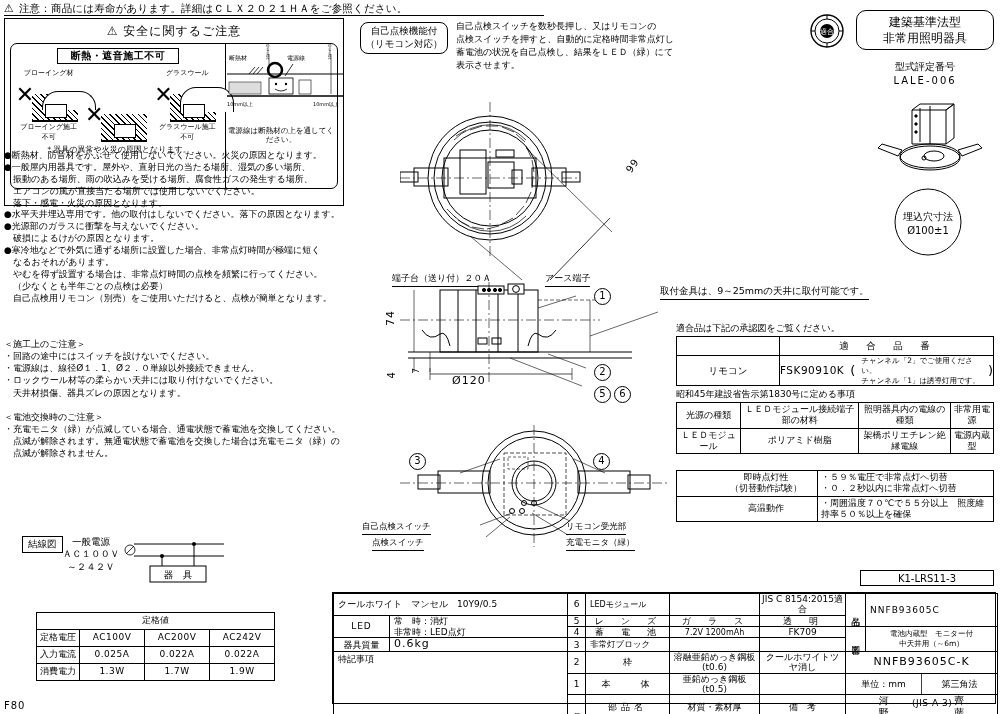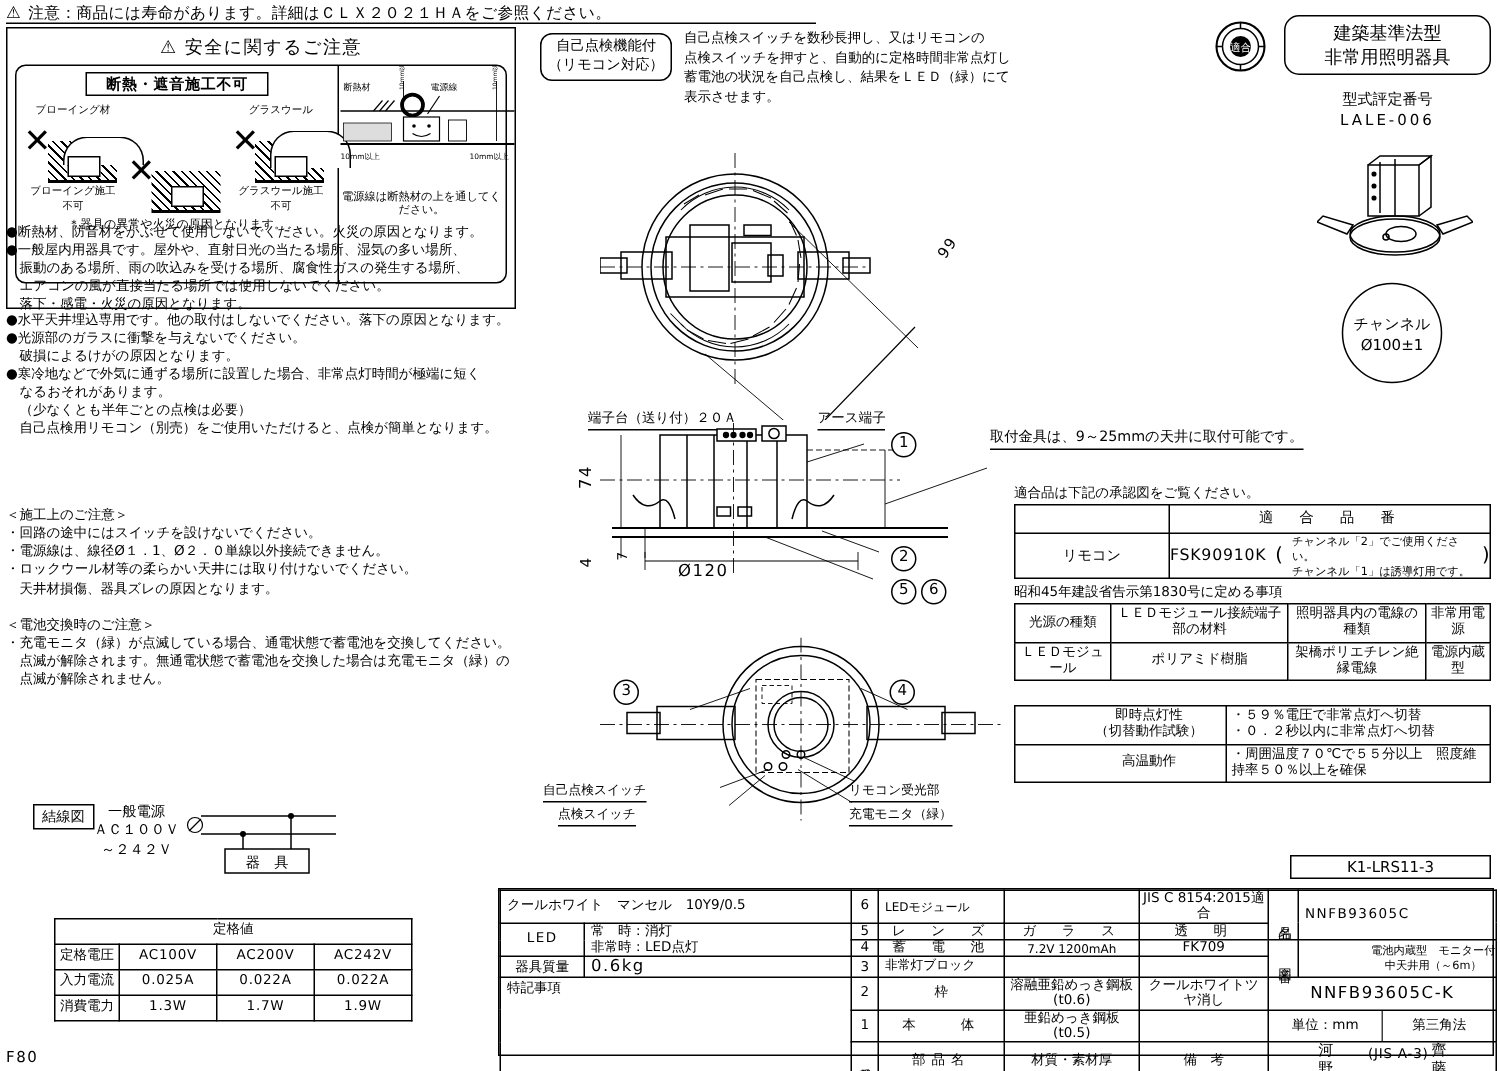--- a/index.html
+++ b/index.html
@@ -185,20 +185,21 @@
     <div>●断熱材、防音材をかぶせて使用しないでください。火災の原因となります。</div>
     <div>●一般屋内用器具です。屋外や、直射日光の当たる場所、湿気の多い場所、</div>
     <div class="ind">振動のある場所、雨の吹込みを受ける場所、腐食性ガスの発生する場所、</div>
     <div class="ind">エアコンの風が直接当たる場所では使用しないでください。</div>
     <div class="ind">落下・感電・火災の原因となります。</div>
     <div>●水平天井埋込専用です。他の取付はしないでください。落下の原因となります。</div>
     <div>●光源部のガラスに衝撃を与えないでください。</div>
     <div class="ind">破損によるけがの原因となります。</div>
     <div>●寒冷地などで外気に通ずる場所に設置した場合、非常点灯時間が極端に短く</div>
     <div class="ind">なるおそれがあります。</div>
+    <div class="ind">やむを得ず設置する場合は、非常点灯時間の点検を頻繁に行ってください。</div>
     <div class="ind">（少なくとも半年ごとの点検は必要）</div>
     <div class="ind">自己点検用リモコン（別売）をご使用いただけると、点検が簡単となります。</div>
   </div>
 
 <div class="abs" id="notes2">
     <div>＜施工上のご注意＞</div>
     <div>・回路の途中にはスイッチを設けないでください。</div>
     <div>・電源線は、線径Ø１．1、Ø２．０単線以外接続できません。</div>
     <div>・ロックウール材等の柔らかい天井には取り付けないでください。</div>
     <div class="ind">天井材損傷、器具ズレの原因となります。</div>
@@ -423,21 +424,21 @@
     <ellipse cx="56" cy="56" rx="10" ry="5"></ellipse>
     <circle cx="46" cy="58" r="2"></circle>
     <path d="M24 50 l-20 -6 l-4 4 l20 8 z"></path>
     <path d="M80 50 l20 -6 l4 4 l-20 8 z"></path>
   </g>
 </svg>
 <svg class="abs" style="left:868px;top:188px;" width="120" height="72">
   <circle cx="60" cy="34" r="33" fill="none" stroke="#000" stroke-width="1"></circle>
 </svg>
 <div class="abs" id="hole-note">
-  <div>チャンネル</div>
+  <div>埋込穴寸法</div>
   <div>Ø100±1</div>
 </div>
 
 <div class="abs" id="mount-note">取付金具は、9～25mmの天井に取付可能です。</div>
 <div class="abs" id="conform-note">適合品は下記の承認図をご覧ください。</div>
 
 <table class="grid abs" id="tbl-remote">
   <tbody>
     <tr>
       <td style="width:96px;">&nbsp;</td>
@@ -539,21 +540,21 @@
         <td class="sp">透　明</td>
       </tr>
       <tr>
         <td>4</td>
         <td class="sp">蓄　電　池</td>
         <td style="font-size:8px;">7.2V 1200mAh</td>
         <td>FK709</td>
         <td rowspan="2" class="vert">図番</td>
         <td rowspan="2" style="padding:0;">
           <div style="display:flex;height:100%;">
-            <div style="flex:1;display:flex;align-items:center;justify-content:flex-end;font-size:7.5px;line-height:1.35;text-align:center;">
+            <div style="flex:1;display:flex;align-items:center;justify-content:center;font-size:7.5px;line-height:1.35;text-align:center;">
               <span>
                 <span style="display:block;">電池内蔵型　モニター付</span>
                 <span style="display:block;">中天井用（～6m）</span>
               </span>
             </div>
           </div>
         </td>
       </tr>
       <tr>
         <td>器具質量</td>

